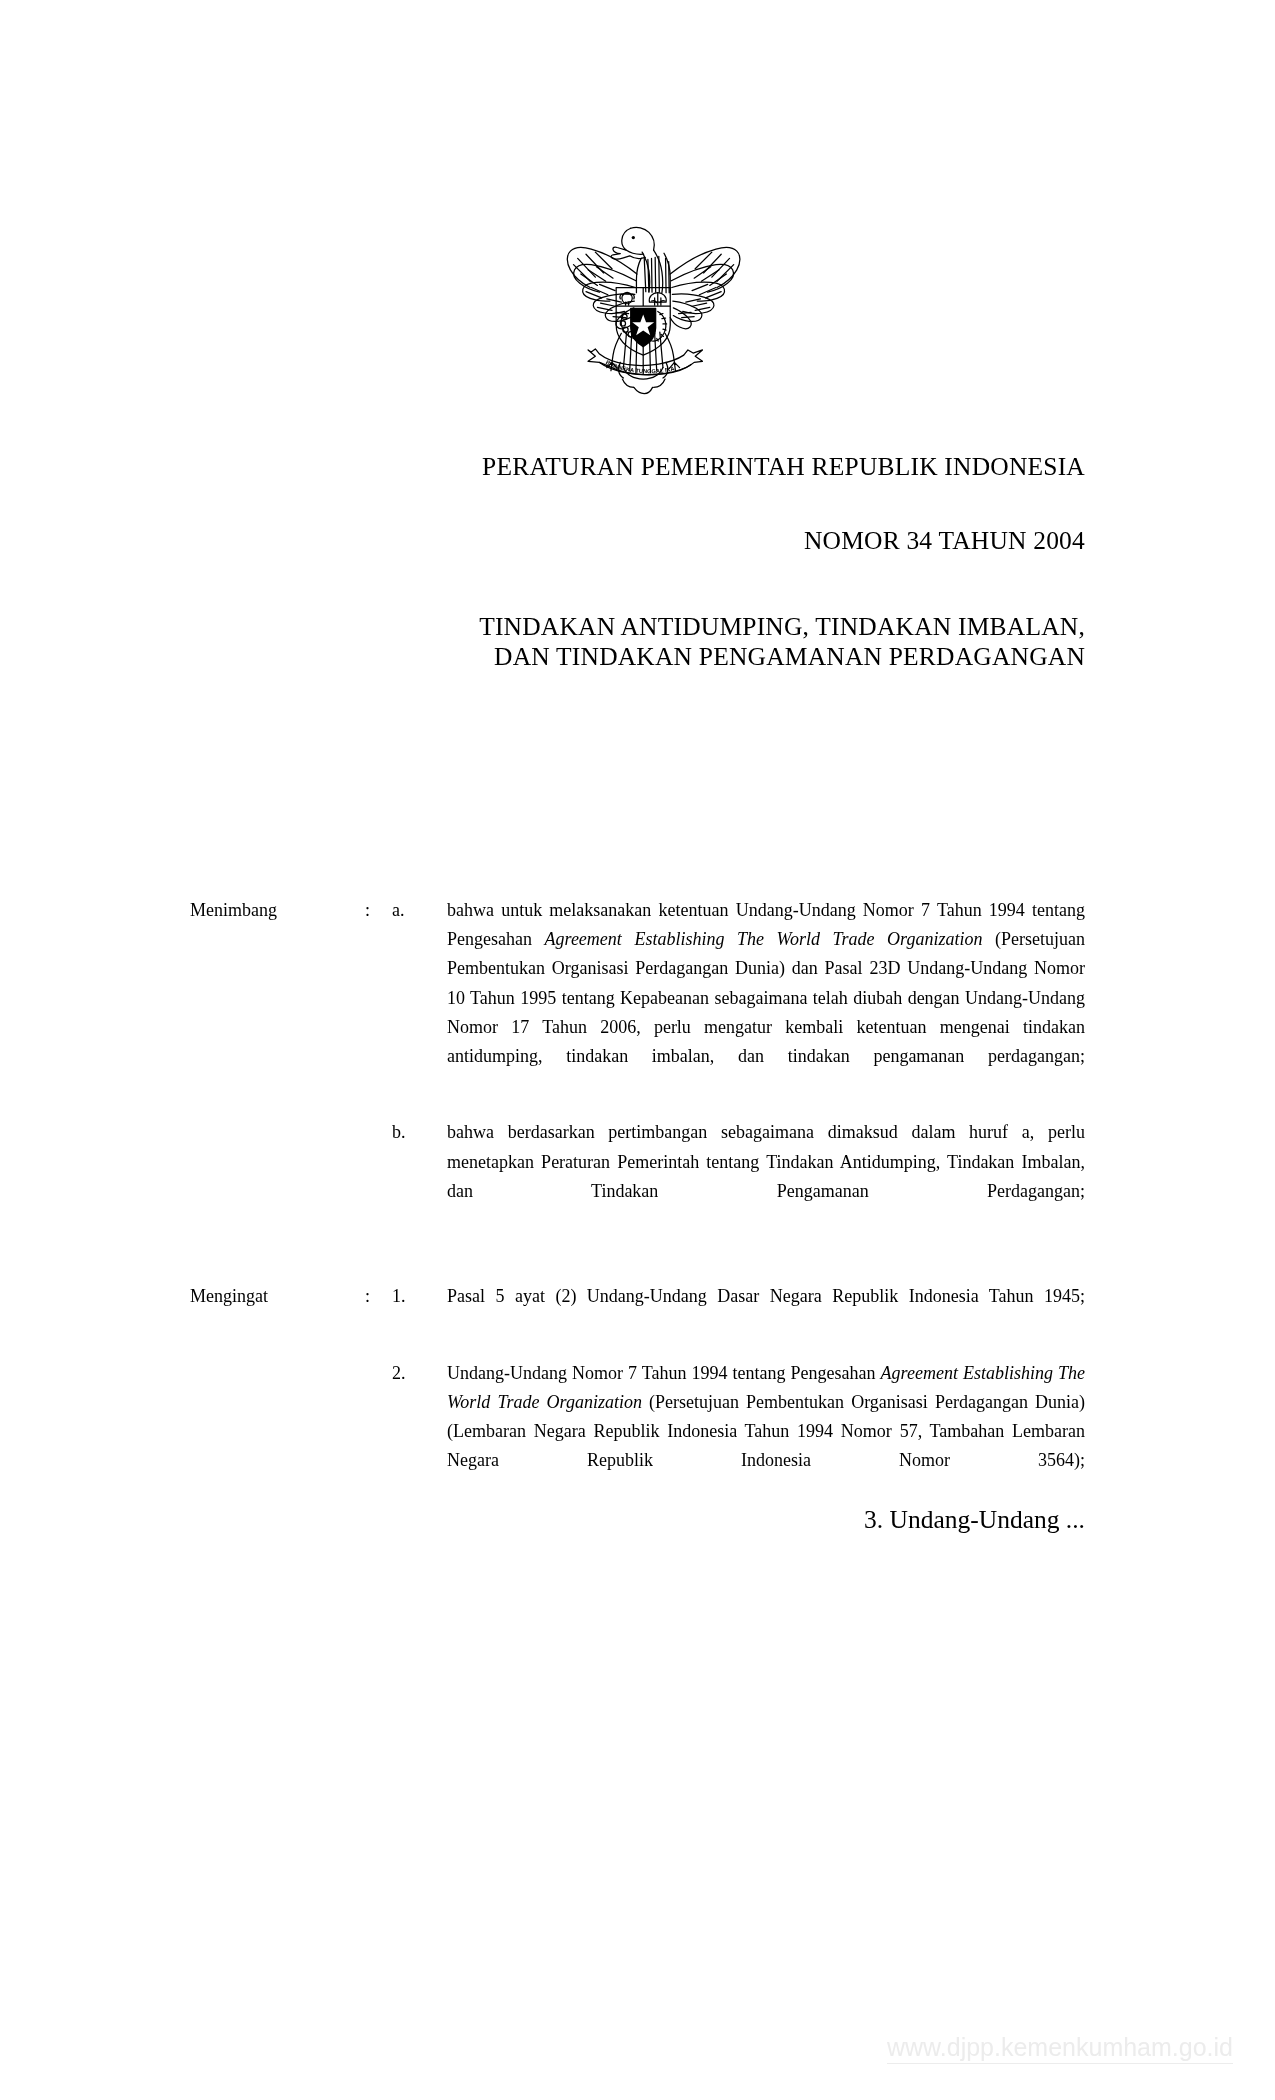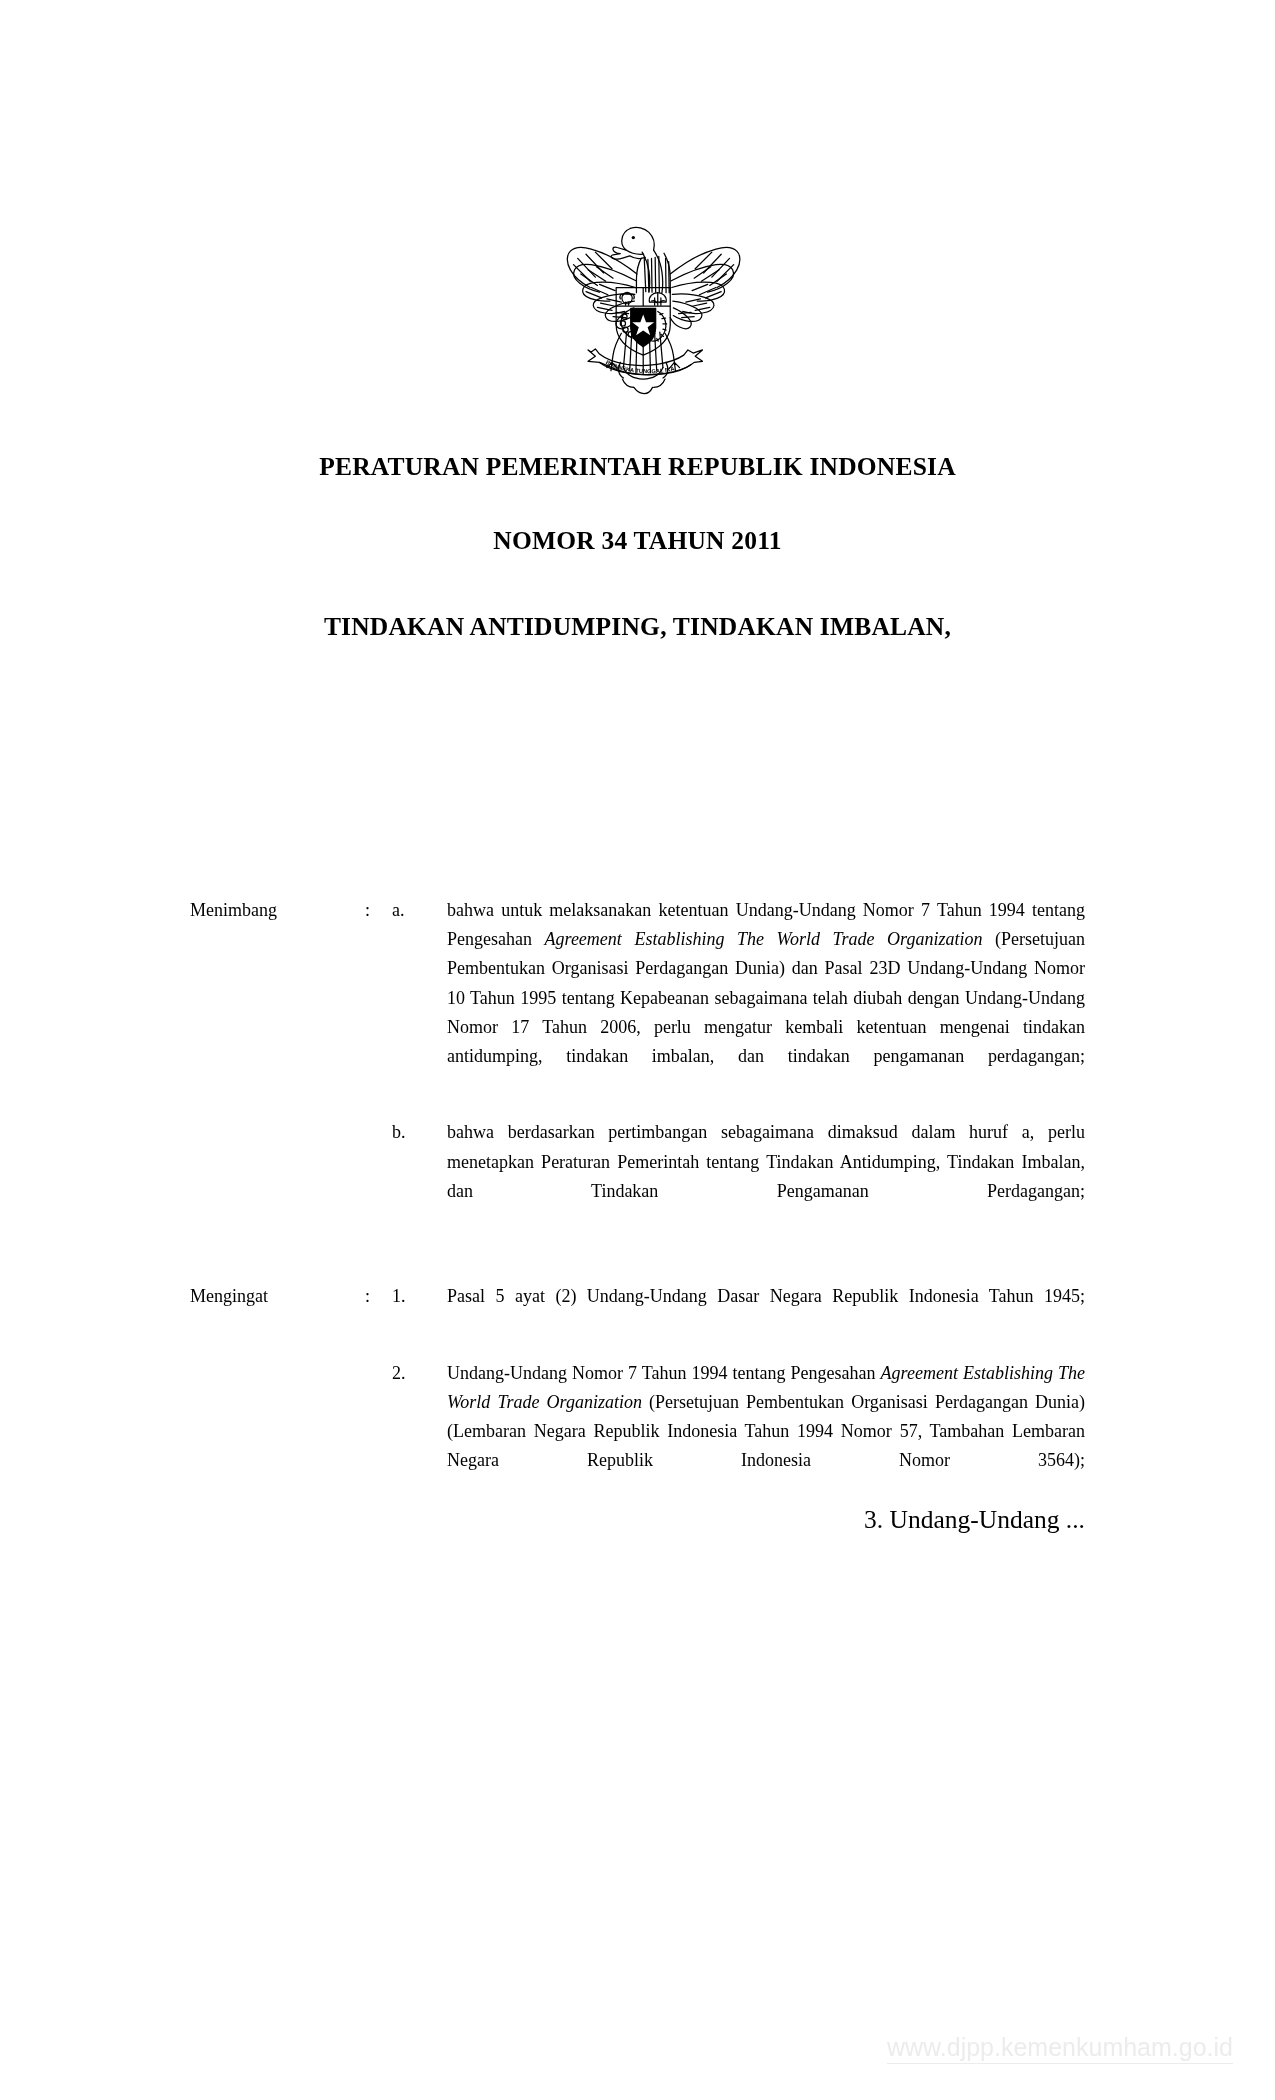--- a/index.html
+++ b/index.html
@@ -31,22 +31,21 @@
     height: 208px;
     display: block;
   }
 
   
   .title-block {
     position: absolute;
     left: 190px;
     top: 452px;
     width: 895px;
-    text-align: center;
-    font-weight: bold;
+    text-align: right;
   }
   .title-line {
     font-size: 25.5px;
     line-height: 30px;
     letter-spacing: 0.2px;
     white-space: pre;
   }
   .gap-28 { height: 28px; }
   .gap-27 { height: 27px; }
   .gap-44 { height: 44px; }
@@ -209,24 +208,25 @@
       </g>
       <defs>
         <path id="mottoPath" d="M128 316 C154 336 202 345 250 339 C272 336 290 330 300 322"></path>
       </defs>
     </svg>
   </div>
 
   <div class="title-block">
     <div class="title-line">PERATURAN PEMERINTAH REPUBLIK INDONESIA</div>
     <div class="gap-44"></div>
-    <div class="title-line">NOMOR 34 TAHUN 2011</div>
+    <div class="title-line">NOMOR 34 TAHUN 2004</div>
     <div class="gap-28"></div>
     <div class="gap-28"></div>
     <div class="title-line">TINDAKAN ANTIDUMPING, TINDAKAN IMBALAN,</div>
+    <div class="title-line">DAN TINDAKAN PENGAMANAN PERDAGANGAN</div>
     <div class="gap-46"></div>
     <div class="gap-27"></div>
   </div>
 
   <div class="body-block">
 
     <div class="clause">
       <div class="lbl">Menimbang</div>
       <div class="colon">:</div>
       <div class="marker">a.</div>

